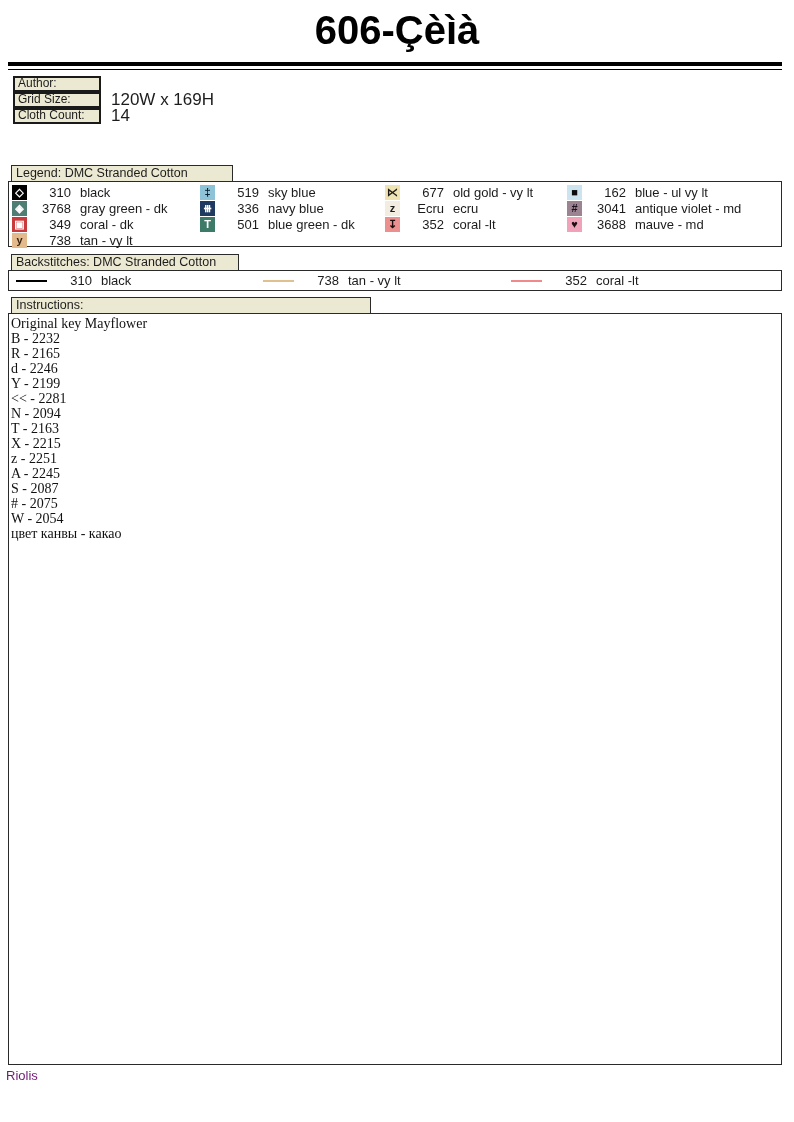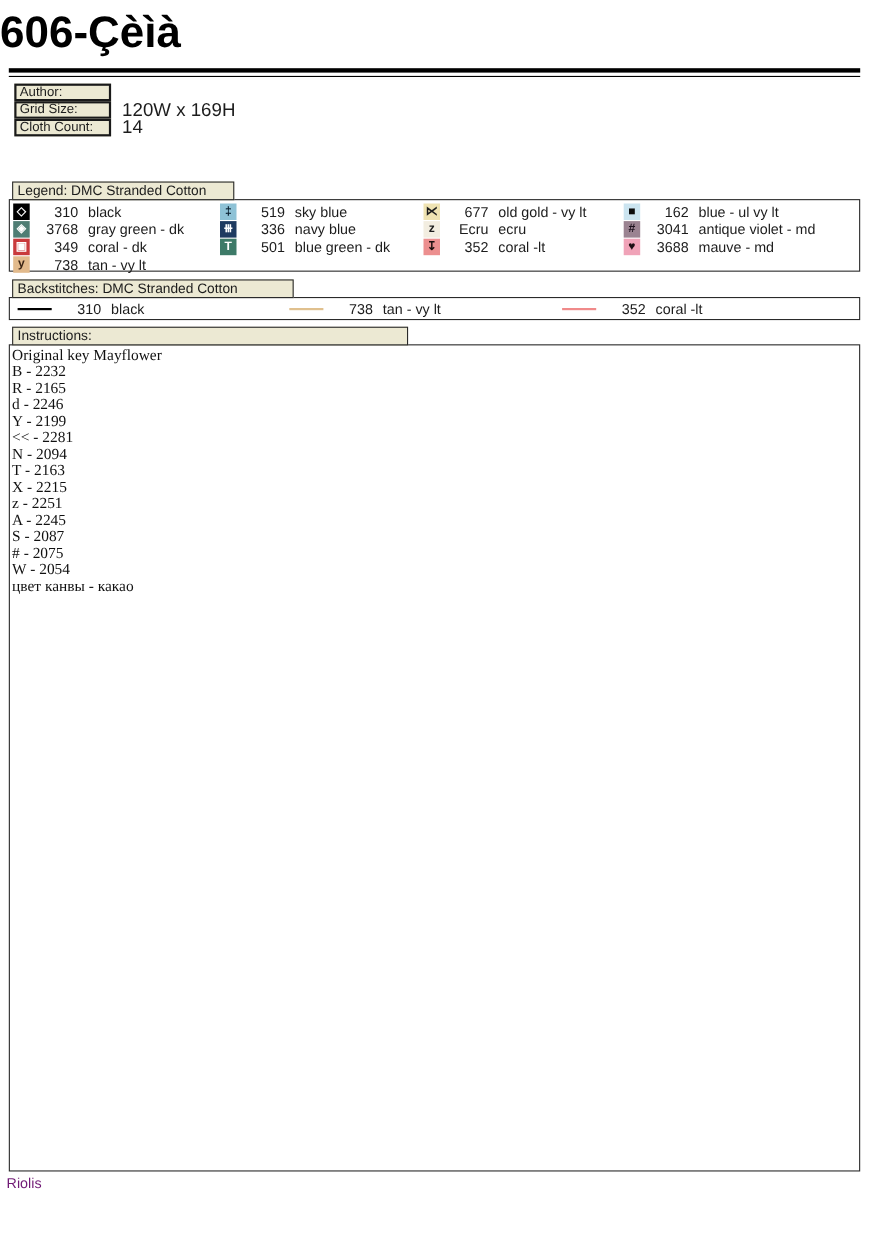--- a/index.html
+++ b/index.html
@@ -1,21 +1,21 @@
 <!DOCTYPE html>
 <html><head>
 <meta charset="utf-8">
 <style>
   html,body{margin:0;padding:0;}
   body{
     width:794px;height:1122px;position:relative;background:#ffffff;
     font-family:"Liberation Sans",sans-serif;color:#1c1c1c;overflow:hidden;
   }
   .title{
-    position:absolute;top:8px;left:0;width:100%;
+    position:absolute;top:8px;left:0;width:100%;text-align:center;
     font-size:40px;font-weight:bold;color:#000;
   }
   .rule{position:absolute;left:8px;width:774px;background:#000;}
   .rule-thick{top:62px;height:4px;}
   .rule-thin{top:69px;height:1px;}
 
   
   .info{position:absolute;left:13px;top:76px;}
   .info-row{display:flex;align-items:flex-start;height:16px;margin-bottom:0px;}
   .info-label{
@@ -23,22 +23,22 @@
     border:2px solid #1a1a1a;font-size:12px;line-height:11px;padding:0 0 0 3px;
   }
   .info-value{margin-left:10px;font-size:17px;line-height:15px;white-space:pre;}
 
   
   .tab{
     position:absolute;box-sizing:border-box;background:#ece9d3;
     border:1px solid #2a2a2a;height:17px;line-height:15px;
     font-size:12.5px;padding-left:4px;z-index:2;white-space:nowrap;overflow:hidden;
   }
-  #legend-tab{left:11px;top:165px;width:202px;}
-  #bs-tab{left:11px;top:254px;width:256px;}
+  #legend-tab{left:11px;top:165px;width:222px;}
+  #bs-tab{left:11px;top:254px;width:228px;}
   #ins-tab{left:11px;top:297px;width:360px;}
 
   .box{
     position:absolute;left:8px;width:774px;box-sizing:border-box;
     border:1px solid #2a2a2a;background:#fff;z-index:1;
   }
   #legend-box{top:181px;height:66px;}
   #bs-box{top:270px;height:21px;}
   #ins-box{top:313px;height:752px;}
 

